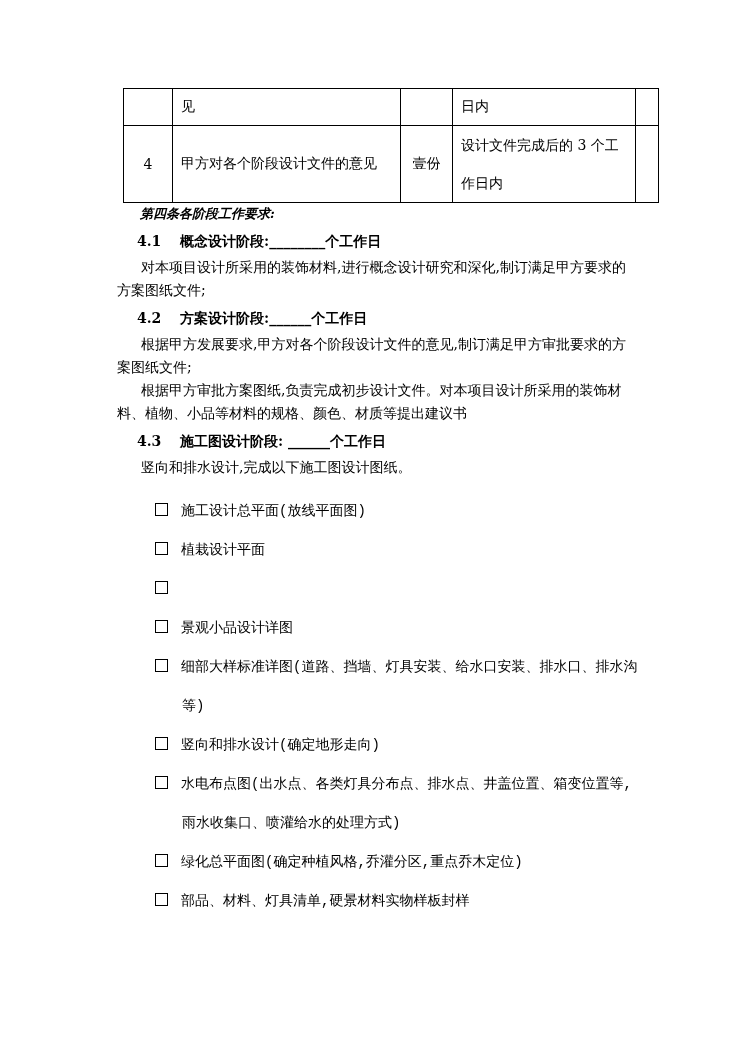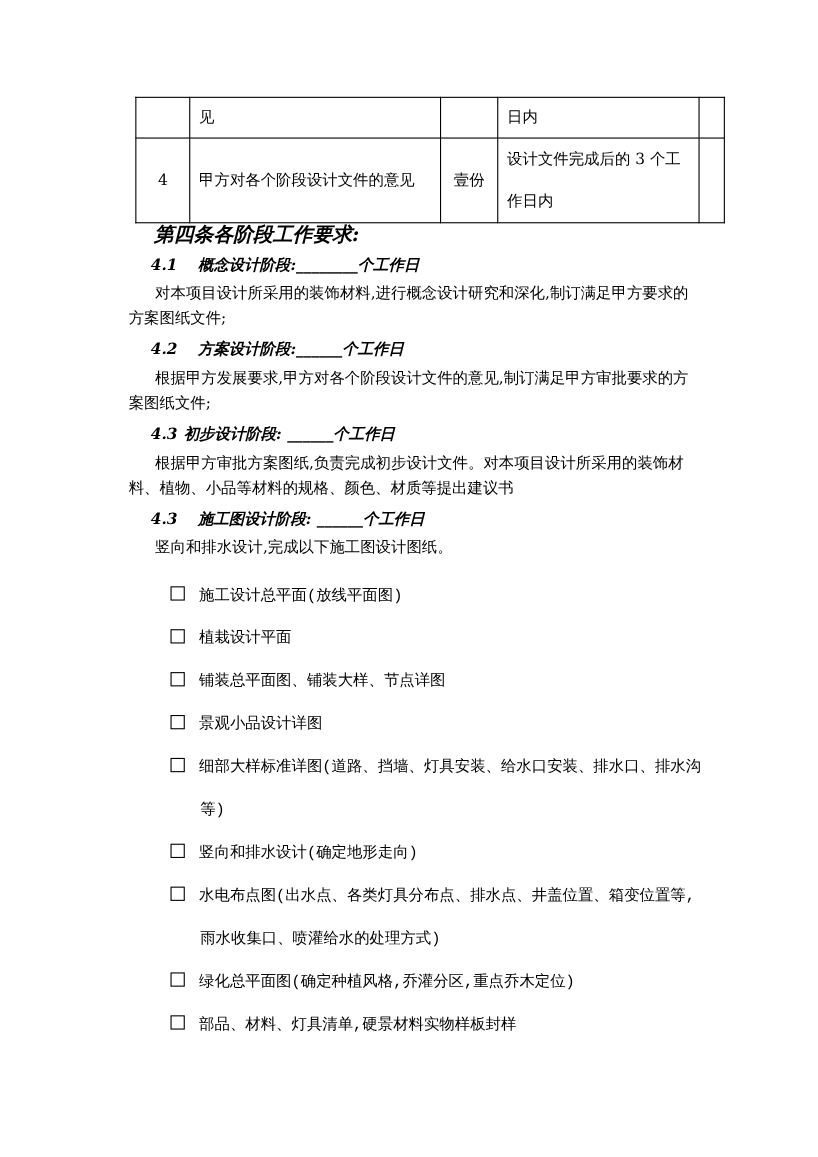--- a/index.html
+++ b/index.html
@@ -32,29 +32,28 @@
   .col-note { width:183px; }
   .col-xtra { width:23px; }
   .row-partial { height:37px; }
   .row-main    { height:75px; }
   .cell-num, .cell-qty { text-align:center; padding:0 2px; }
   .cell-note-tall { line-height:38px; }
   
   .content { position:absolute; left:0; top:203px; right:0; }
   .main-heading {
     margin-left:140px;
-    font-size:18px;
+    font-size:13px;
     font-weight:bold;
     font-style:italic;
     line-height:22px;
   }
   .sec-head {
     margin:6px 0 4px 137px;
     font-weight:bold;
-    font-style:italic;
     line-height:21px;
     white-space:nowrap;
   }
   .sec-num { display:inline-block; }
   .gap-wide   { width:43px; }
   .gap-narrow { width:30px; }
   .sec-body {
     margin-left:117px;
     width:512px;
     text-indent:24px;
@@ -115,39 +114,36 @@
     <div class="sec-head">
       <span class="sec-num gap-wide">4.1</span><span>概念设计阶段:________个工作日</span>
     </div>
     <div class="sec-body">对本项目设计所采用的装饰材料,进行概念设计研究和深化,制订满足甲方要求的方案图纸文件;</div>
 
     <div class="sec-head">
       <span class="sec-num gap-wide">4.2</span><span>方案设计阶段:______个工作日</span>
     </div>
     <div class="sec-body">根据甲方发展要求,甲方对各个阶段设计文件的意见,制订满足甲方审批要求的方案图纸文件;</div>
 
-    <div class="sec-head">
-      <span class="sec-num gap-narrow">4.3</span><span>初步设计阶段: ______个工作日</span>
-    </div>
     <div class="sec-body">根据甲方审批方案图纸,负责完成初步设计文件。对本项目设计所采用的装饰材料、植物、小品等材料的规格、颜色、材质等提出建议书</div>
 
     <div class="sec-head">
       <span class="sec-num gap-wide">4.3</span><span>施工图设计阶段: ______个工作日</span>
     </div>
     <div class="sec-body">竖向和排水设计,完成以下施工图设计图纸。</div>
 
     <div class="checklist">
       <div class="check-item">
         <span class="checkbox"></span><span>施工设计总平面(放线平面图)</span>
       </div>
       <div class="check-item">
         <span class="checkbox"></span><span>植栽设计平面</span>
       </div>
       <div class="check-item">
-        <span class="checkbox"></span><span>铺装总平面图、铺装大样、节点详图</span>
+        <span class="checkbox"></span>
       </div>
       <div class="check-item">
         <span class="checkbox"></span><span>景观小品设计详图</span>
       </div>
       <div class="check-item">
         <span class="checkbox"></span><span>细部大样标准详图(道路、挡墙、灯具安装、给水口安装、排水口、排水沟等)</span>
       </div>
       <div class="check-item">
         <span class="checkbox"></span><span>竖向和排水设计(确定地形走向)</span>
       </div>

